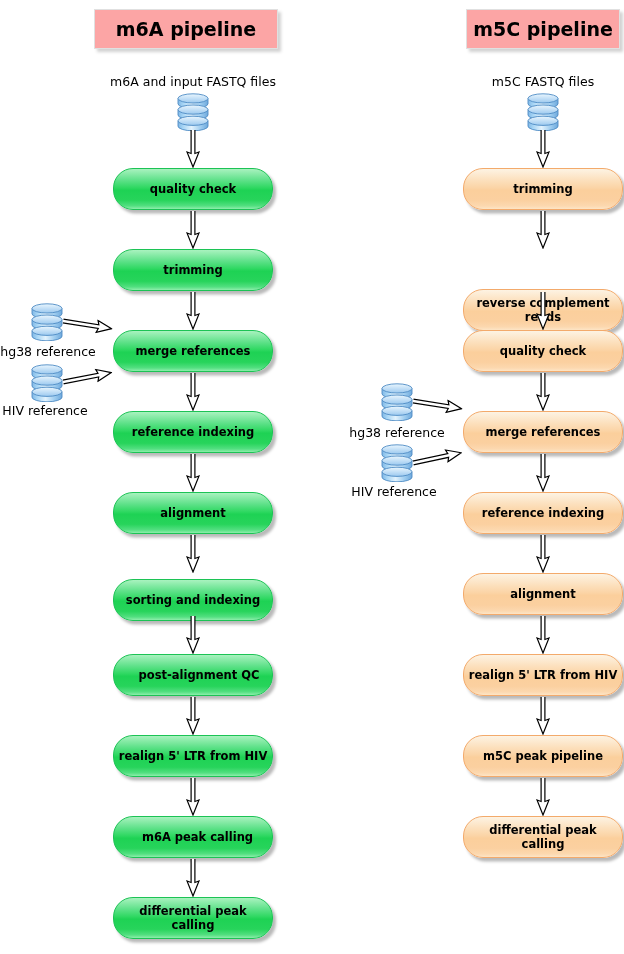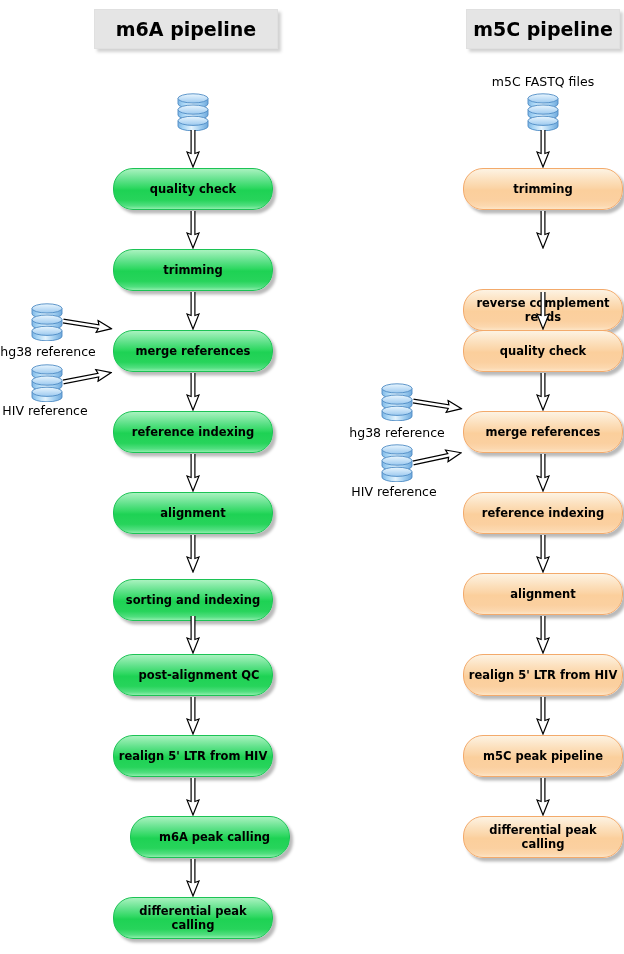--- a/index.html
+++ b/index.html
@@ -8,21 +8,21 @@
     width: 624px;
     height: 954px;
     background: #ffffff;
     font-family: "DejaVu Sans", "Liberation Sans", sans-serif;
     color: #000;
     overflow: hidden;
   }
   .title-box {
     position: absolute;
     height: 38px;
-    background: #e5e5e5;
+    background: #fca5a5;
     border: 1px solid #e0e0e0;
     box-shadow: 3px 3px 3px rgba(0,0,0,0.18);
     display: flex;
     align-items: center;
     justify-content: center;
     font-size: 19px;
     font-weight: bold;
     white-space: nowrap;
   }
   .lbl {
@@ -97,20 +97,21 @@
         </g>
       </g>
       <path id="v-arrow-path" d="M5.1,0 V23.5 L1,22 L7,37 L13,22 L8.9,23.5 V0"></path>
       <path id="h-arrow-path" d="M0,5.1 H36 L34.5,1 L49.2,7 L34.5,13 L36,8.9 H0"></path>
     </defs>
   </svg>
 
   <div class="title-box" style="left:94px; top:9px; width:182px;">m6A pipeline</div>
   <div class="title-box" style="left:466px; top:9px; width:152px;">m5C pipeline</div>
 
+  <div class="lbl" style="left:93px; top:74px; width:200px;">m6A and input FASTQ files</div>
   <div class="lbl" style="left:443px; top:74px; width:200px;">m5C FASTQ files</div>
 
   <svg class="abs" style="left:177px; top:93px;" width="32" height="38" viewBox="0 0 32 38">
       <use href="#db-sym"></use>
     </svg>
   <svg class="abs" style="left:527px; top:93px;" width="32" height="38" viewBox="0 0 32 38">
       <use href="#db-sym"></use>
     </svg>
 
   <svg class="abs" style="left:31px; top:303px;" width="32" height="38" viewBox="0 0 32 38">
@@ -173,21 +174,21 @@
         <use href="#v-arrow-path" fill="#fff" stroke="#000" stroke-width="1.2"></use>
       </svg>
       <div class="step green" style="left: 113px; top: 654px; padding-left: 15px;">post-alignment QC</div>
       <svg class="abs" width="14" height="38" viewBox="0 0 14 38" style="left:186px; top:697px;">
         <use href="#v-arrow-path" fill="#fff" stroke="#000" stroke-width="1.2"></use>
       </svg>
       <div class="step green" style="left: 113px; top: 735px;">realign 5' LTR from HIV</div>
       <svg class="abs" width="14" height="38" viewBox="0 0 14 38" style="left:186px; top:778px;">
         <use href="#v-arrow-path" fill="#fff" stroke="#000" stroke-width="1.2"></use>
       </svg>
-      <div class="step green" style="left: 130px; top: 816px; padding-left: 12px;">m6A peak calling</div>
+      <div class="step green" style="left: 113px; top: 816px; padding-left: 12px;">m6A peak calling</div>
       <svg class="abs" width="14" height="38" viewBox="0 0 14 38" style="left:186px; top:859px;">
         <use href="#v-arrow-path" fill="#fff" stroke="#000" stroke-width="1.2"></use>
       </svg>
       <div class="step green" style="left: 113px; top: 897px;">differential peak calling</div>
     </div>
   <div id="col-m5c">
       <svg class="abs" width="14" height="38" viewBox="0 0 14 38" style="left:536px; top:130px;">
         <use href="#v-arrow-path" fill="#fff" stroke="#000" stroke-width="1.2"></use>
       </svg>
       <div class="step orange" style="left: 463px; top: 168px;">trimming</div>

